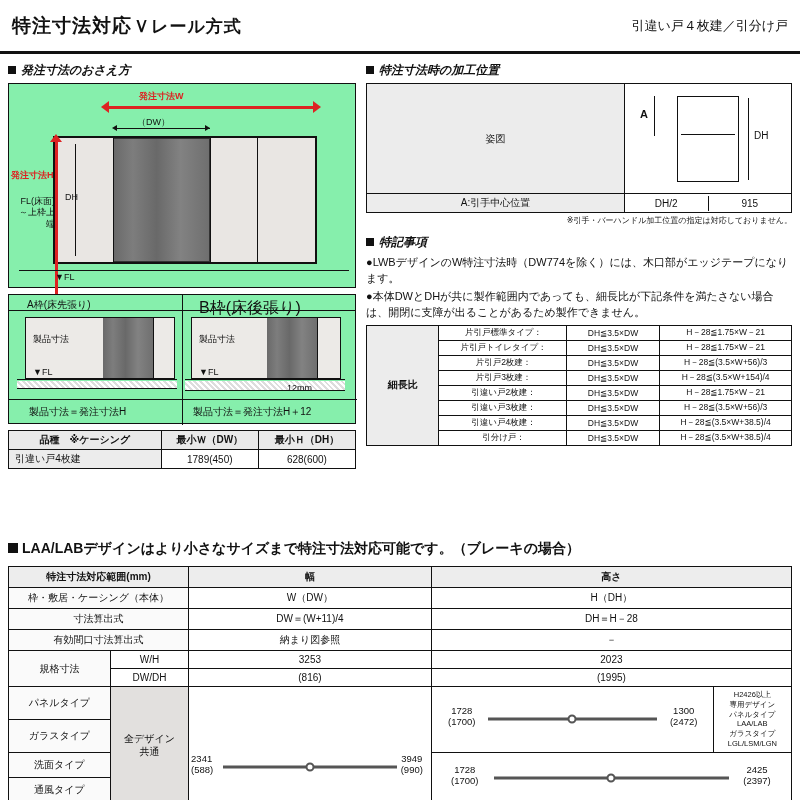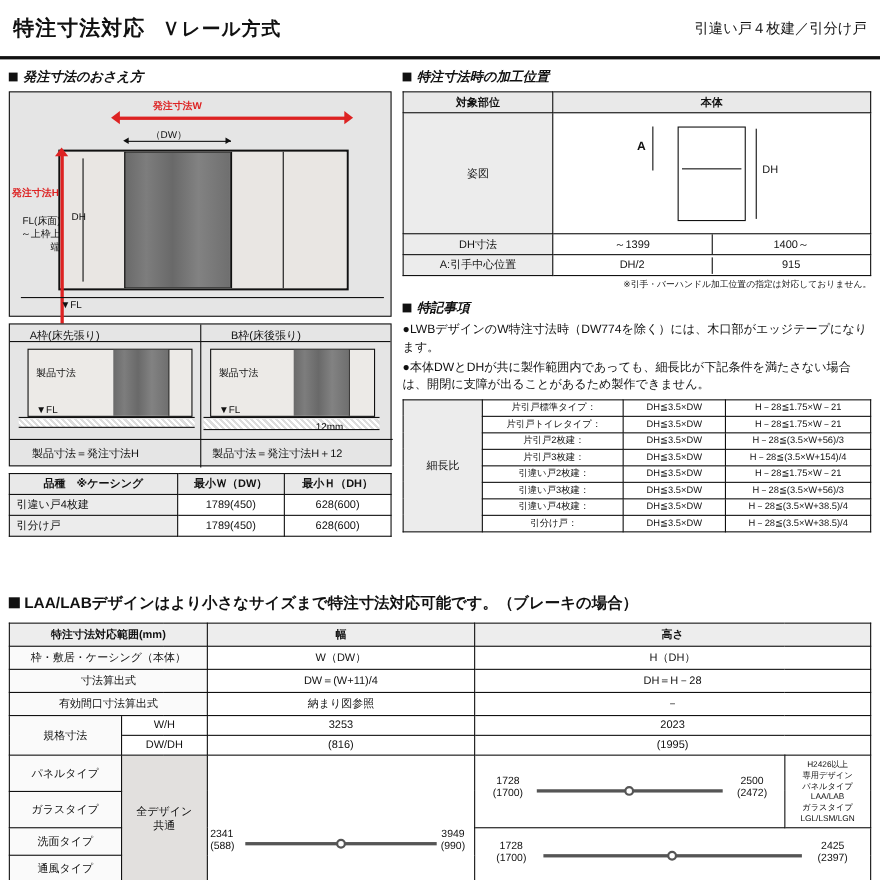--- a/index.html
+++ b/index.html
@@ -15,34 +15,34 @@
   }
   .page { width:800px; height:800px; position:relative; }
 
   
   .header {
     position:absolute; left:0; top:0; width:800px; height:54px;
     border-bottom: 3px solid #111;
     display:flex; align-items:center; justify-content:space-between;
     padding: 0 12px;
   }
-  .header .h-left { display:flex; align-items:baseline; gap:15px; }
+  .header .h-left { display:flex; align-items:baseline; gap:1px; }
   .h-title { font-size:19px; font-weight:bold; letter-spacing:1px; }
   .h-sub { font-size:17px; font-weight:bold; letter-spacing:1px; }
   .h-right { font-size:13px; }
 
   
   .main { position:absolute; left:8px; top:62px; width:784px; height:490px; }
   .col-left { position:absolute; left:0; top:0; width:348px; }
   .col-right { position:absolute; left:358px; top:0; width:426px; }
 
   .sec-title { font-size:12px; font-weight:bold; margin-bottom:4px;font-style:italic; }
   .sec-title .sq { display:inline-block; width:8px; height:8px; background:#111; margin-right:5px; }
 
-  .box { border:1px solid #111; background:#e5e5e5; }
+  .box { border:1px solid #111; background:#86efac; }
 
   
   .draw1 { position:relative; height:205px; }
   .draw2 { position:relative; height:130px; margin-top:6px; }
   .tiny8 { font-size:8px;text-align:right; }
 
   .door-dark {
     background: linear-gradient(90deg,#6a6a6a 0%, #7d7d7d 20%, #696969 45%, #828282 70%, #6f6f6f 100%);
   }
   .vline { position:absolute; width:1px; background:#111; }
@@ -136,21 +136,21 @@
         <div class="lbl" style="left:56px; top:108px;">DH</div>
 
         <div class="hline" style="left:10px; top:186px; width:330px; background:#111;"></div>
         <div class="lbl" style="left:46px; top:188px;">▼FL</div>
       </div>
 
       <div class="box draw2">
         <div style="position:absolute; left:0; top:0; width:100%; height:16px; border-bottom:1px solid #111;"></div>
         <div class="lbl" style="left:18px; top:3px; font-size:10px;">A枠(床先張り)</div>
         <div class="vline" style="left:173px; top:0; height:130px;"></div>
-        <div class="lbl" style="left:190px; top:3px; font-size:10px;margin-left:11px;">B枠(床後張り)</div>
+        <div class="lbl" style="left:190px; top:3px; font-size:16px;">B枠(床後張り)</div>
 
         <div style="position:absolute; left:16px; top:22px; width:150px; height:62px; border:1px solid #111; background:#eceae7;"></div>
         <div class="door-dark" style="position:absolute; left:94px; top:23px; width:50px; height:60px;"></div>
         <div class="vline" style="left:144px; top:23px; height:60px;"></div>
         <div class="lbl" style="left:24px; top:38px;">製品寸法</div>
         <div class="lbl" style="left:24px; top:72px;">▼FL</div>
         <div class="hline" style="left:8px; top:84px; width:160px;"></div>
         <div style="position:absolute; left:8px; top:86px; width:160px; height:8px; background:repeating-linear-gradient(45deg,#ddd,#ddd 2px,#fff 2px,#fff 4px); border-bottom:1px solid #111;"></div>
 
         <div style="position:absolute; left:182px; top:22px; width:150px; height:62px; border:1px solid #111; background:#eceae7;"></div>
@@ -173,62 +173,40 @@
             <tr>
           <th style="width:44%">品種　※ケーシング</th>
           <th style="width:28%">最小Ｗ（DW）</th>
           <th style="width:28%">最小Ｈ（DH）</th>
         </tr>
         <tr>
           <td class="shade" style="text-align:left;padding-left:6px;">引違い戸4枚建</td>
           <td>1789(450)</td>
           <td>628(600)</td>
         </tr>
-        <tr>
-          <td class="shade" style="text-align:left;padding-left:6px;">引分け戸</td>
-          <td>1789(450)</td>
-          <td>628(600)</td>
-        </tr>
       </tbody>
         </table>
     </div>
 
     <div class="col-right">
       <div class="sec-title">
         <span class="sq"></span><span>特注寸法時の加工位置</span>
       </div>
 
       <table class="t">
         <tbody>
-            <tr>
-          <th style="width:32%">対象部位</th>
-          <th>本体</th>
-        </tr>
         <tr>
           <td class="shade">姿図</td>
           <td style="height:110px; position:relative;">
             <div style="position:absolute; left:50%; top:12px; transform:translateX(-50%); width:62px; height:86px; border:1px solid #111; background:#fff;"></div>
             <div style="position:absolute; left:50%; top:50px; transform:translateX(-50%); width:54px; height:1px; background:#111;"></div>
             <div style="position:absolute; left:calc(50% - 54px); top:12px; width:1px; height:40px; background:#111;"></div>
             <div style="position:absolute; left:calc(50% - 68px); top:24px; font-size:11px; font-weight:bold;">A</div>
             <div style="position:absolute; left:calc(50% + 40px); top:14px; width:1px; height:82px; background:#111;"></div>
             <div style="position:absolute; left:calc(50% + 46px); top:46px; font-size:10px;">DH</div>
-          </td>
-        </tr>
-        <tr>
-          <td class="shade">DH寸法</td>
-          <td style="padding:0">
-            <table style="width:100%; border-collapse:collapse;">
-              <tbody>
-                    <tr>
-                <td style="width:50%; border:0; border-right:1px solid #111; padding:2px;">～1399</td>
-                <td style="width:50%; border:0; padding:2px;">1400～</td>
-              </tr>
-            </tbody>
-                </table>
           </td>
         </tr>
         <tr>
           <td class="shade">A:引手中心位置</td>
           <td style="padding:0">
             <table style="width:100%; border-collapse:collapse;">
               <tbody>
                     <tr>
                 <td style="width:50%; border:0; border-right:1px solid #111; padding:2px;">DH/2</td>
                 <td style="width:50%; border:0; padding:2px;">915</td>
@@ -245,21 +223,21 @@
         <span class="sq"></span><span>特記事項</span>
       </div>
       <div class="notes">
         <p>●LWBデザインのW特注寸法時（DW774を除く）には、木口部がエッジテープになります。</p>
         <p>●本体DWとDHが共に製作範囲内であっても、細長比が下記条件を満たさない場合は、開閉に支障が出ることがあるため製作できません。</p>
       </div>
 
       <table class="t slim" style="margin-top:4px;">
         <tbody>
             <tr>
-          <td class="shade" rowspan="8" style="width:17%; font-size:10px;">細長比</td>
+          <td class="shade" rowspan="8" style="width:17%; font-size:10px;font-weight:bold;">細長比</td>
           <td class="lft" style="width:30%">片引戸標準タイプ：</td>
           <td style="width:22%">DH≦3.5×DW</td>
           <td>H－28≦1.75×W－21</td>
         </tr>
         <tr>
           <td class="lft">片引戸トイレタイプ：</td>
           <td>DH≦3.5×DW</td>
           <td>H－28≦1.75×W－21</td>
         </tr>
         <tr>
@@ -363,21 +341,21 @@
         </td>
         <td rowspan="2" style="padding:0;">
           <div class="dimbar" style="height:50px;">
             <div class="bar" style="left:56px; right:56px;"></div>
             <div class="dot" style="left:50%;"></div>
             <div class="cap" style="left:6px; top:calc(50% - 14px); text-align:center; width:48px;">
               <span>1728</span><br>
               <span>(1700)</span>
             </div>
             <div class="cap" style="right:4px; top:calc(50% - 14px); text-align:center; width:50px;">
-              <span>2500</span><br>
+              <span>1300</span><br>
               <span>(2472)</span>
             </div>
           </div>
         </td>
         <td rowspan="2" style="font-size:7.5px; line-height:1.3;">
           H2426以上<br>専用デザイン<br>パネルタイプ<br>LAA/LAB<br>ガラスタイプ<br>LGL/LSM/LGN
         </td>
       </tr>
       <tr>
         <td class="lcell">ガラスタイプ</td>

